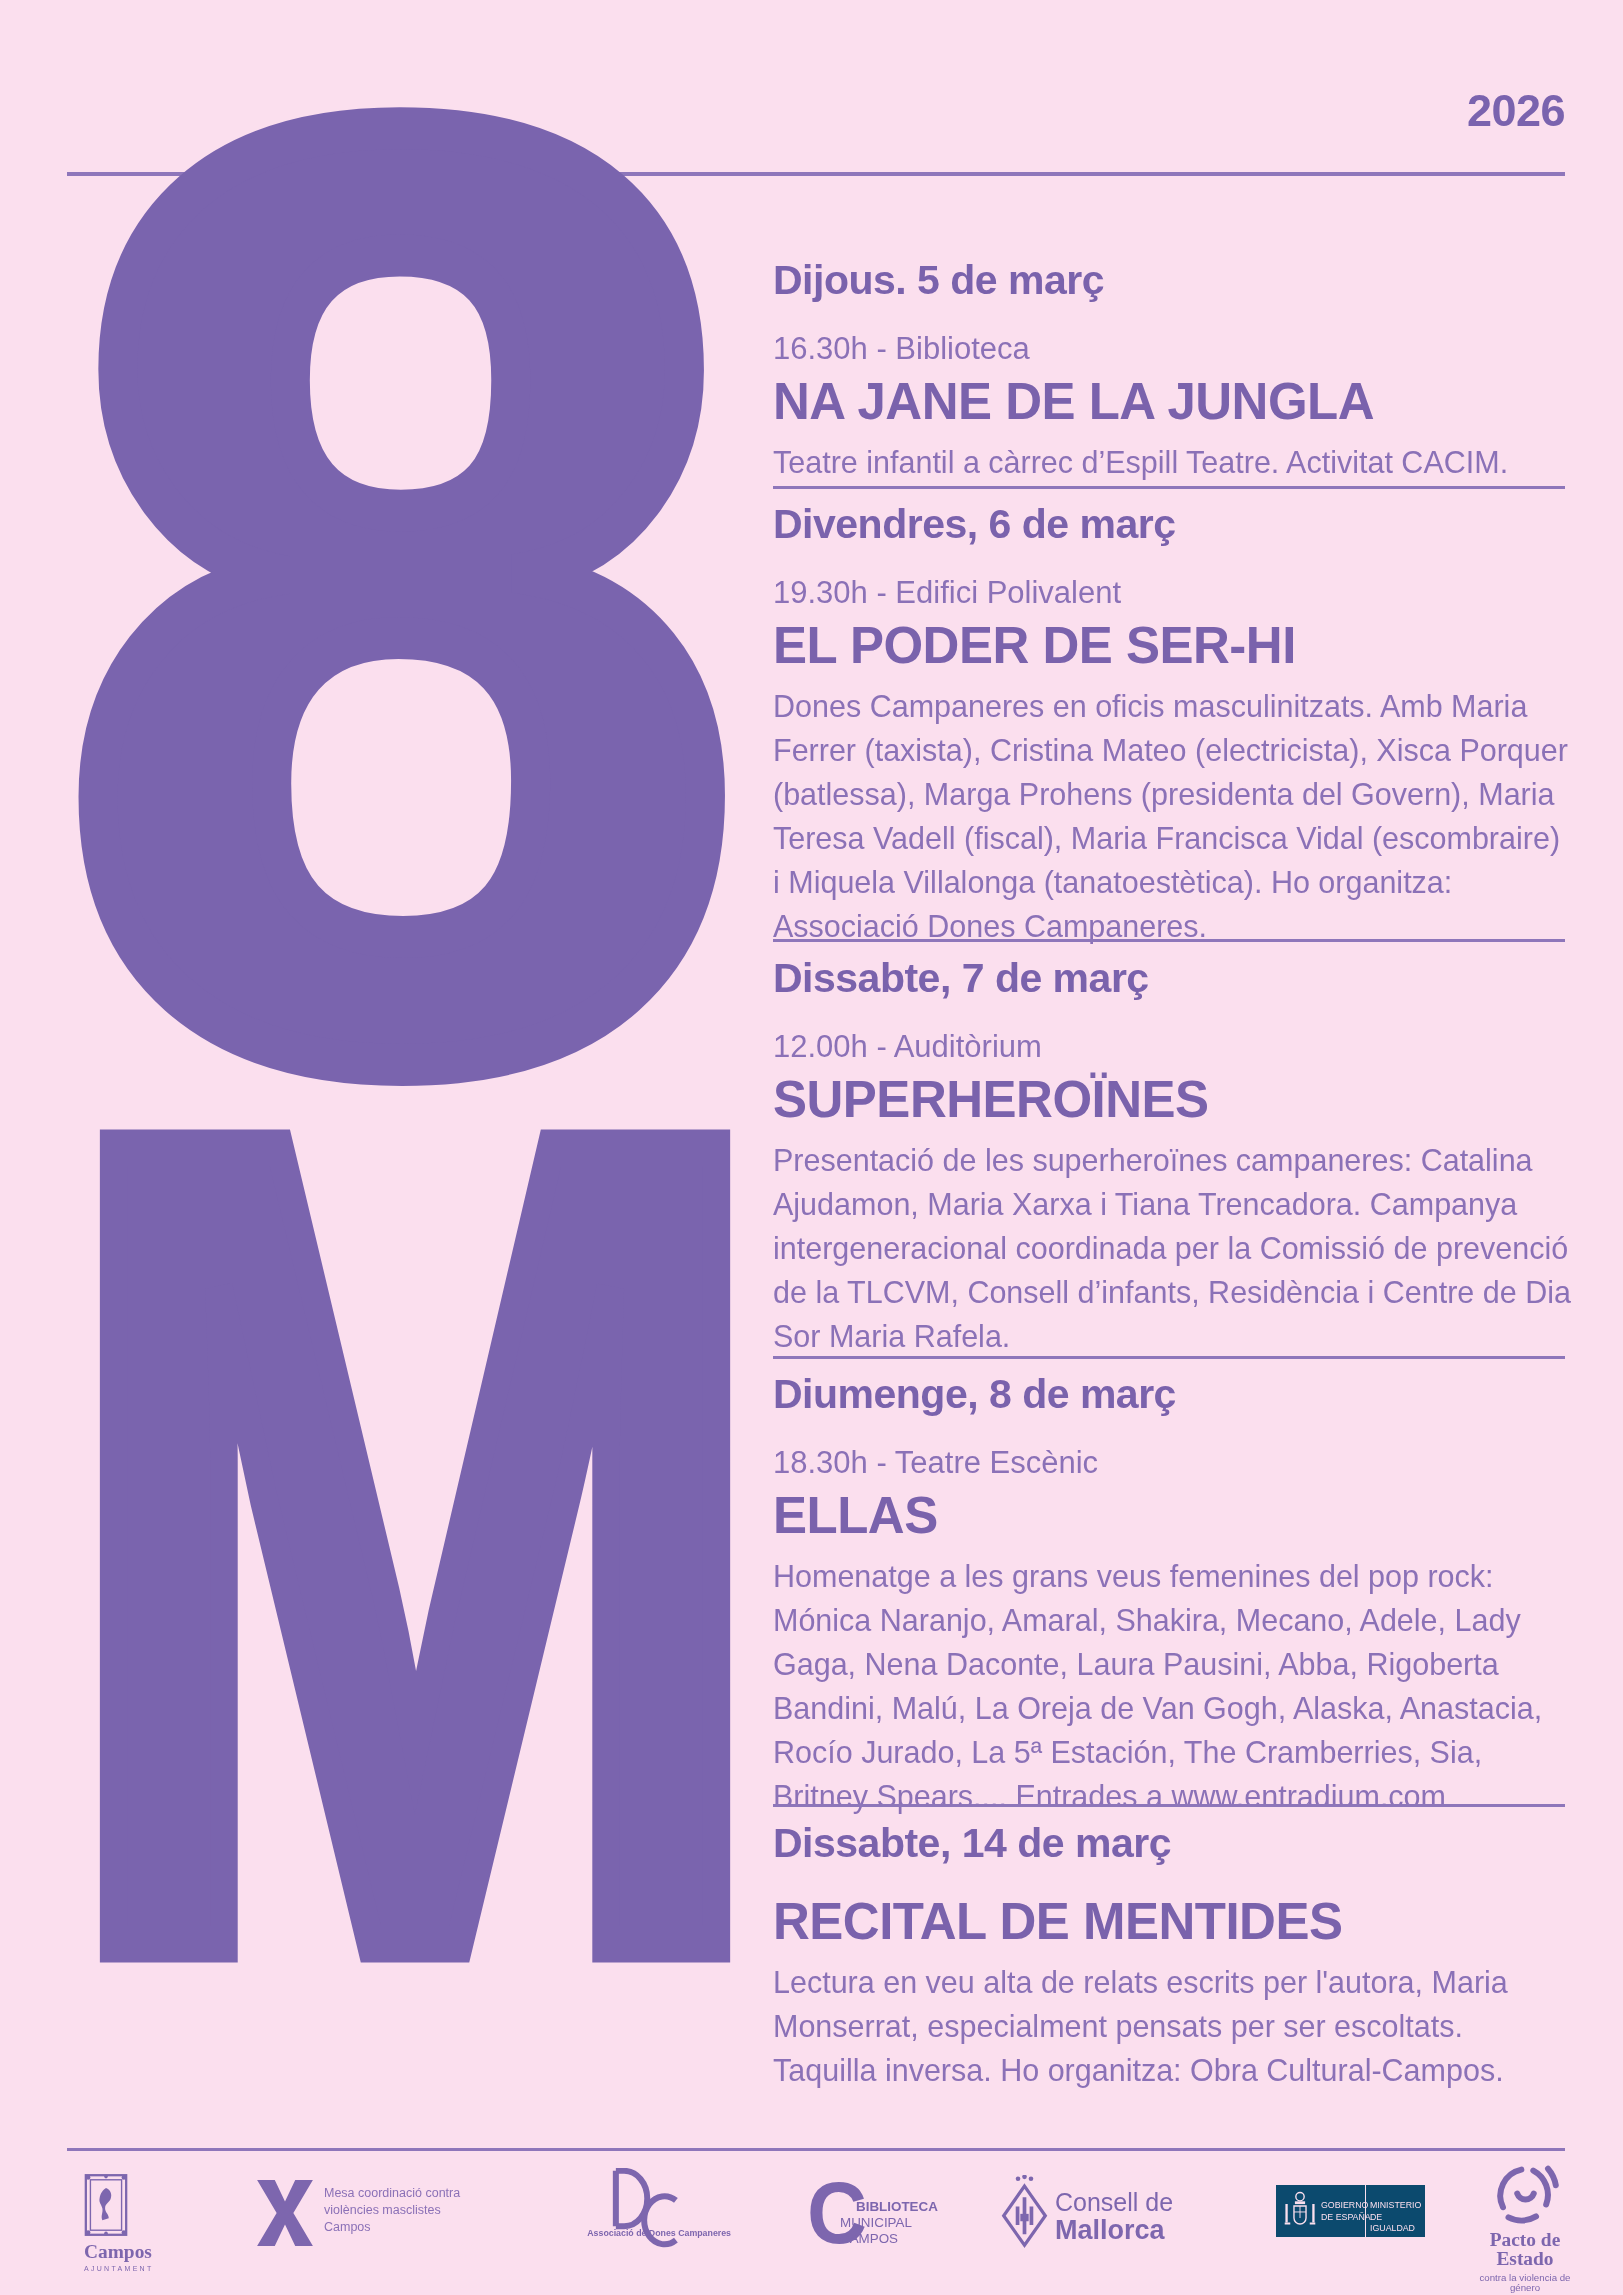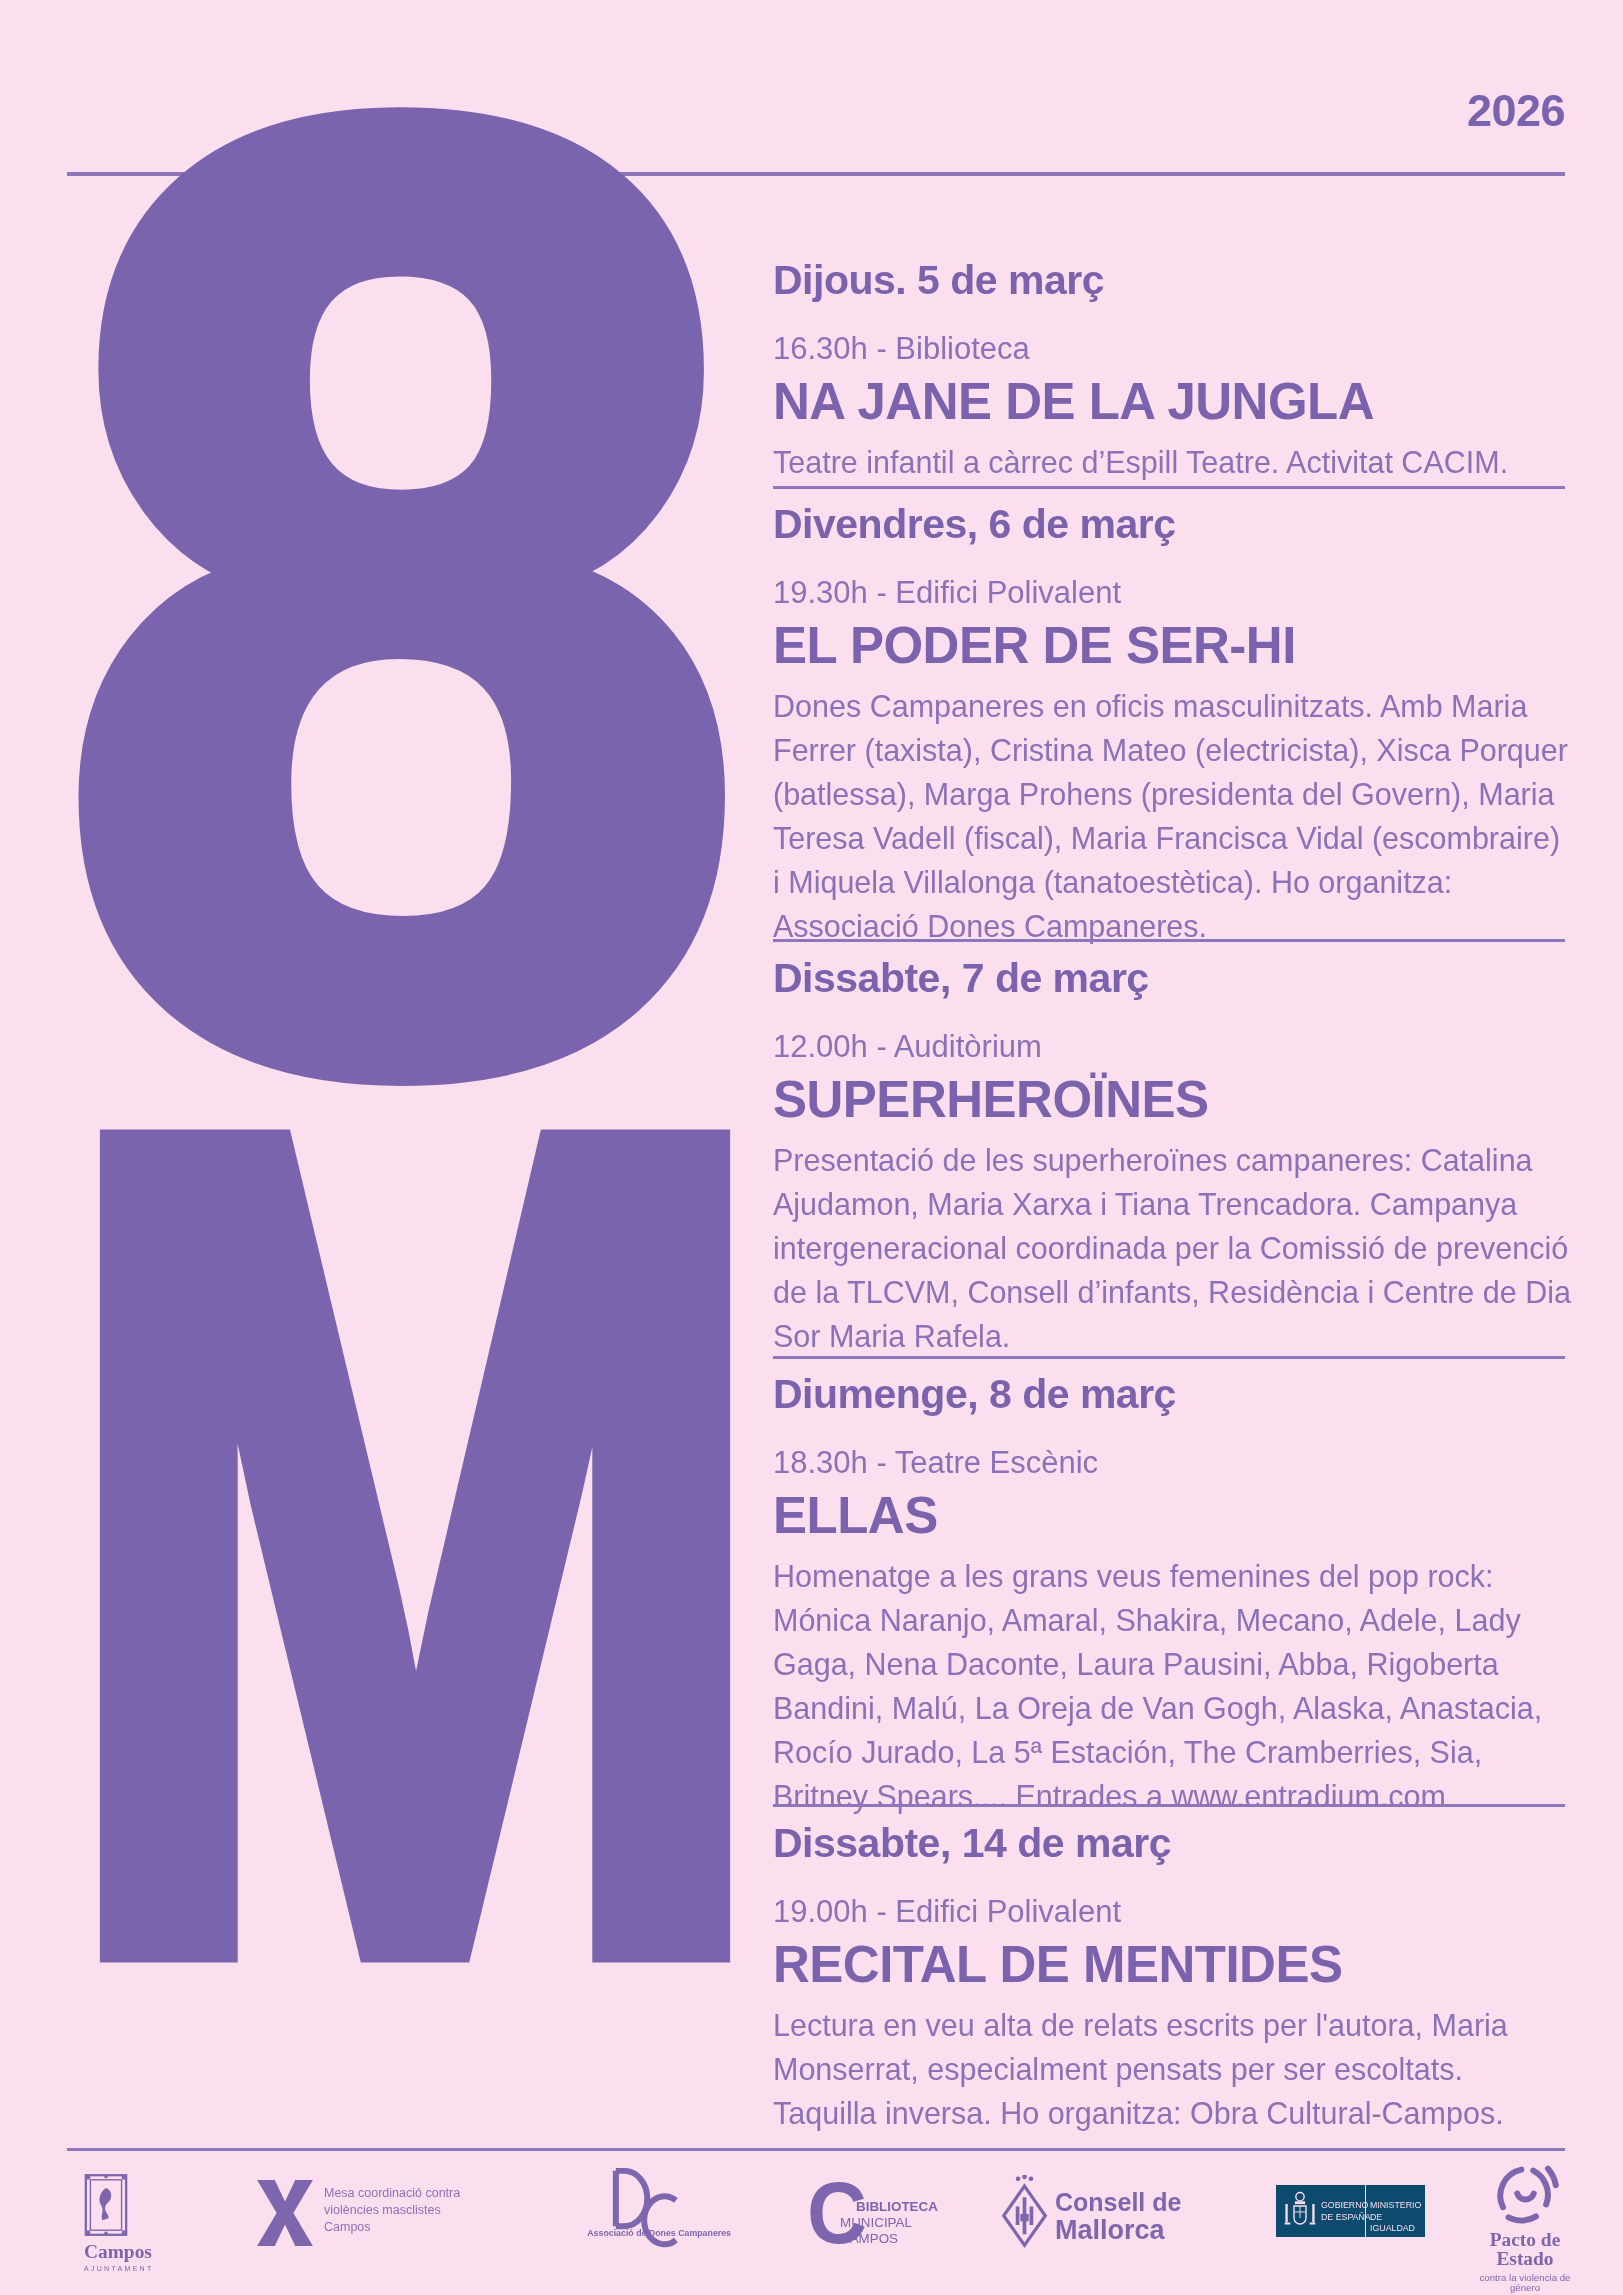--- a/index.html
+++ b/index.html
@@ -94,21 +94,21 @@
   .lg-biblioteca .bigc{
     position:absolute;left:0;top:-5.6px;font-size:83px;font-weight:700;line-height:1;
     transform:scaleY(1.05);transform-origin:0 0;
   }
   .lg-biblioteca .lines{position:absolute;left:33px;top:24px;font-size:13.4px;line-height:16px;}
   .lg-biblioteca .lines .b{font-weight:700;padding-left:16px;}
 
   .lg-consell{left:999px;top:2175px;}
   .lg-consell .shield{position:absolute;left:0;top:0;}
   .lg-consell .txt{position:absolute;left:56px;top:13px;line-height:28px;white-space:nowrap;}
-  .lg-consell .l1{font-size:25px;font-weight:700;}
+  .lg-consell .l1{font-size:25px;font-weight:400;}
   .lg-consell .l2{font-size:27px;font-weight:700;}
 
   .lg-gobierno{
     left:1276px;top:2185px;width:149px;height:52px;
     background:#0c4a6e;color:#fbdfee;
   }
   .lg-gobierno .crest{position:absolute;left:4.6px;top:4.6px;}
   .lg-gobierno .vline{position:absolute;left:89px;top:0;width:0.9px;height:52px;background:#fbdfee;}
   .lg-gobierno .gtxt{position:absolute;font-size:8.8px;line-height:11.6px;top:15px;}
   .lg-gobierno .gl{left:45px;}
@@ -157,21 +157,20 @@
   <article class="event" style="top:1374px">
     <h2 class="day">Diumenge, 8 de març</h2>
     <p class="time">18.30h - Teatre Escènic</p>
     <h3 class="title">ELLAS</h3>
     <p class="desc">Homenatge a les grans veus femenines del pop rock: Mónica Naranjo, Amaral, Shakira, Mecano, Adele, Lady Gaga, Nena Daconte, Laura Pausini, Abba, Rigoberta Bandini, Malú, La Oreja de Van Gogh, Alaska, Anastacia, Rocío Jurado, La 5ª Estación, The Cramberries, Sia, Britney Spears.... Entrades a www.entradium.com</p>
   </article>
   <div class="divider" style="top:1804px"></div>
 
   <article class="event" style="top:1823px">
     <h2 class="day">Dissabte, 14 de març</h2>
-    <p class="time">19.00h - Edifici Polivalent</p>
     <h3 class="title">RECITAL DE MENTIDES</h3>
     <p class="desc">Lectura en veu alta de relats escrits per l'autora, Maria Monserrat, especialment pensats per ser escoltats. Taquilla inversa. Ho organitza: Obra Cultural-Campos.</p>
   </article>
 
   <div class="footer-rule"></div>
 
   <div class="logo lg-campos">
     <svg width="44" height="64" viewBox="0 0 96 138">
       <rect x="4" y="4" width="88" height="130" fill="none" stroke="#7d66ae" stroke-width="5"></rect>
       <rect x="14" y="14" width="68" height="110" fill="none" stroke="#7d66ae" stroke-width="3"></rect>

